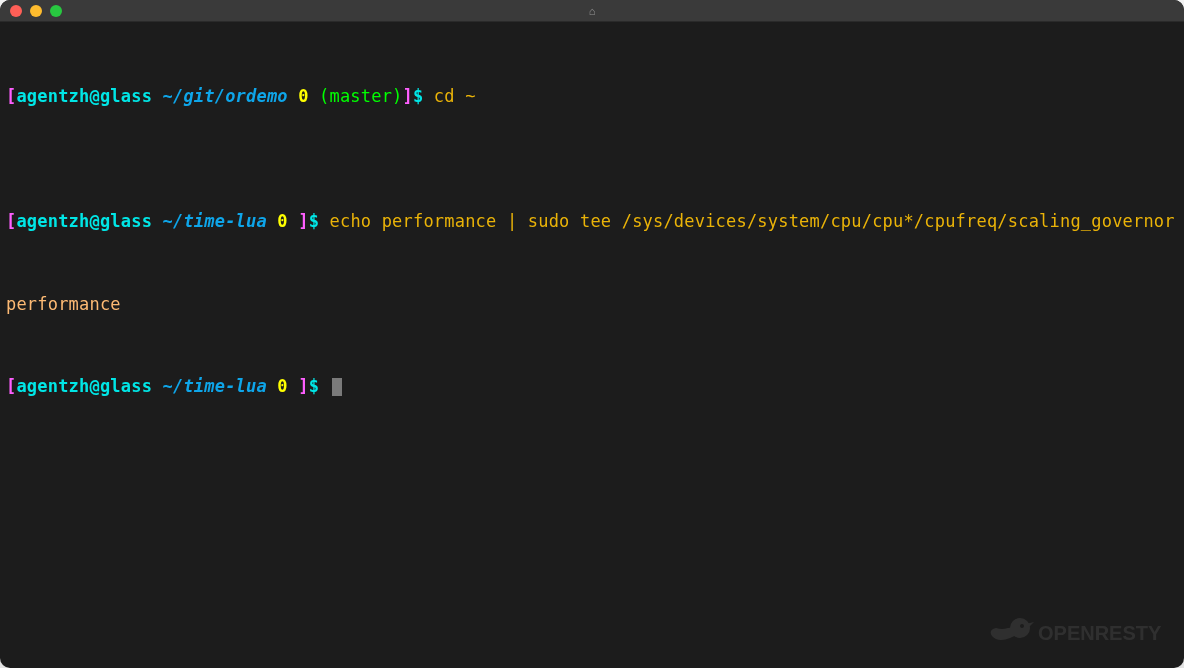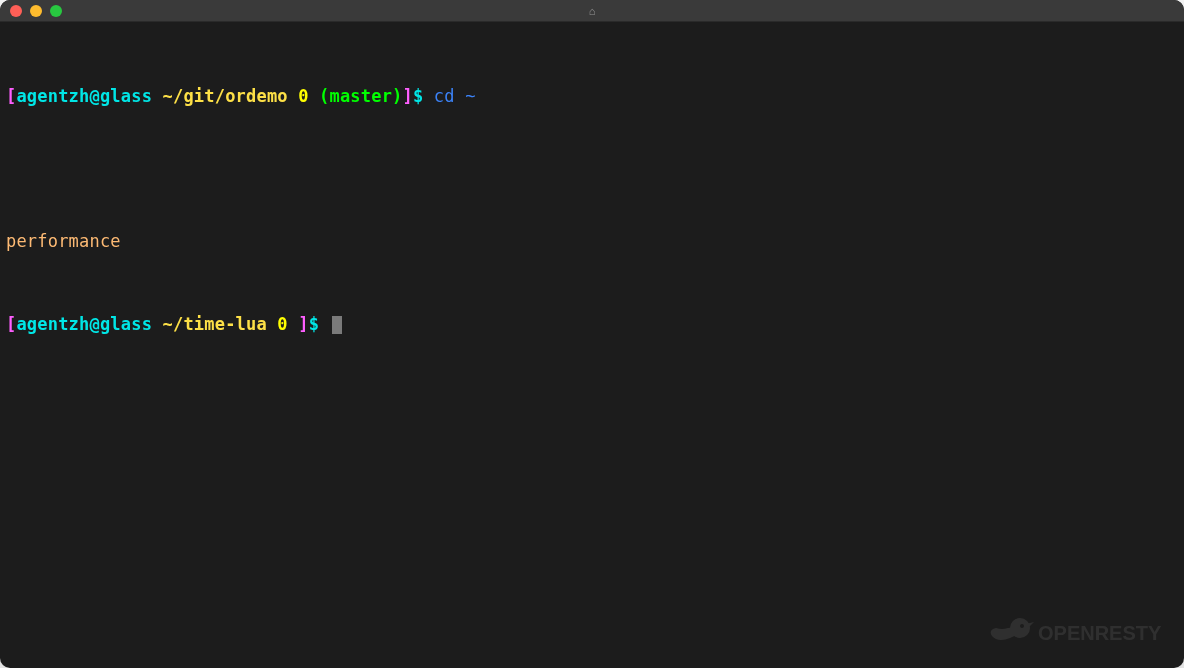--- a/index.html
+++ b/index.html
@@ -68,25 +68,25 @@
       line-height: 1.22;
       color: #e8e8e8;
       letter-spacing: 0.2px;
       white-space: pre;
     }
     .line {
       display: block;
     }
     .bracket { color: #ff5fff; font-weight: bold; }
     .userhost { color: #00e6e6; font-weight: bold; }
-    .path { color: #fde047; font-weight: bold; }
+    .path { color: #0ea5e9; font-weight: bold; font-style: italic; }
     .exit-code { color: #ffff00; font-weight: bold; }
-    .branch { color: #00ff00; font-weight: bold; }
+    .branch { color: #00ff00; font-weight: normal; }
     .prompt-dollar { color: #00e6e6; font-weight: bold; }
-    .cmd { color: #3b82f6; }
+    .cmd { color: #eab308; }
     .output { color: #fdba74; }
     .cursor-block {
       display: inline-block;
       width: 10px;
       height: 18px;
       background: #7a7a7a;
       vertical-align: text-bottom;
       margin-left: 2px;
     }
     .watermark {
@@ -112,20 +112,21 @@
       <span class="home-icon">⌂</span>
     </div>
   </div>
 
   <div class="terminal-body">
     
     <span class="line"><span class="bracket">[</span><span class="userhost">agentzh@glass</span> <span class="path">~/git/ordemo</span> <span class="exit-code">0</span> <span class="branch">(master)</span><span class="bracket">]</span><span class="prompt-dollar">$</span> <span class="cmd">cd ~</span></span>
     
     
     
+    <span class="line"><span class="bracket">[</span><span class="userhost">agentzh@glass</span> <span class="path">~/time-lua</span> <span class="exit-code">0</span> <span class="bracket">]</span><span class="prompt-dollar">$</span> <span class="cmd">echo performance | sudo tee /sys/devices/system/cpu/cpu*/cpufreq/scaling_governor</span></span>
     
     <span class="line output">performance</span>
     
     <span class="line"><span class="bracket">[</span><span class="userhost">agentzh@glass</span> <span class="path">~/time-lua</span> <span class="exit-code">0</span> <span class="bracket">]</span><span class="prompt-dollar">$</span> <span class="cursor-block"></span></span>
   </div>
 
   <svg class="watermark" viewBox="0 0 180 50">
     <g fill="#888">
       <path d="M 8 20 Q 0 22 4 28 Q 10 35 22 30 L 35 24 Q 30 18 20 20 Q 14 22 8 20 Z"></path>
       <circle cx="32" cy="20" r="10"></circle>

